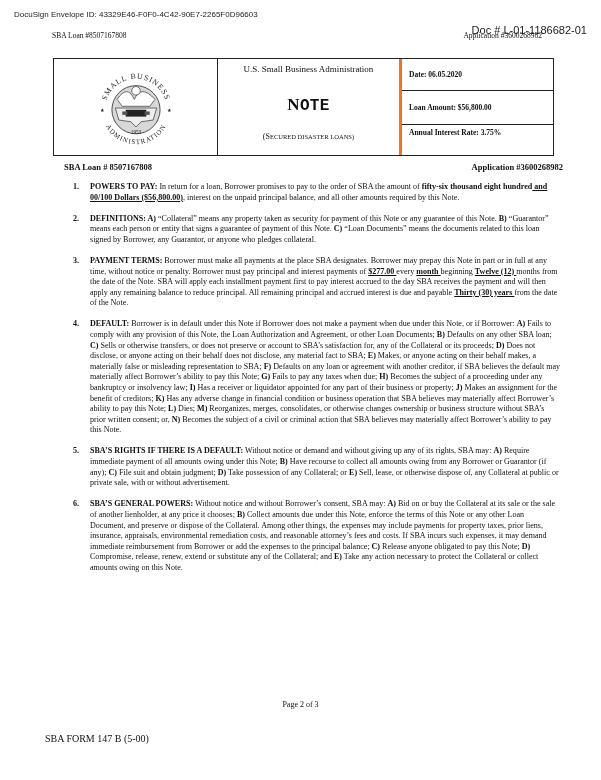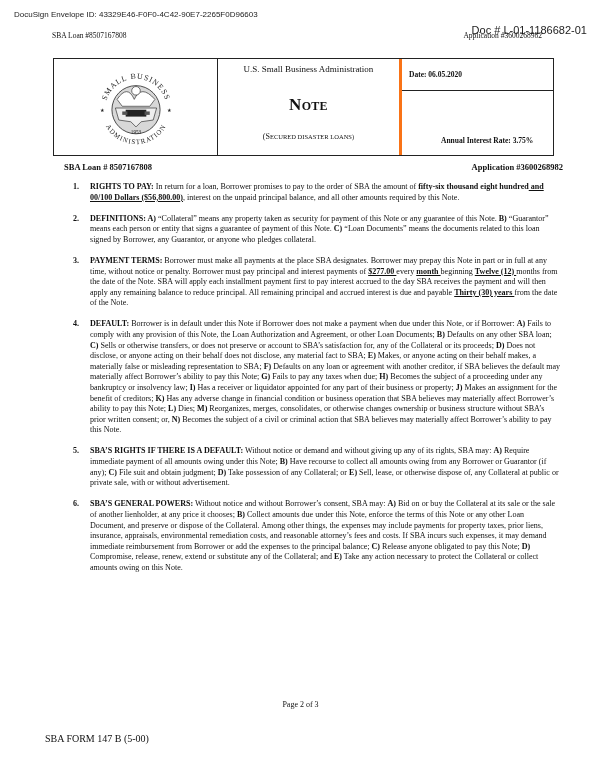--- a/index.html
+++ b/index.html
@@ -13,21 +13,21 @@
   .hdr-app { position:absolute; right:59px; top:31px; font-size:7.5px; }
 
   .box { position:absolute; left:53px; top:58px; width:501px; height:98px; border:1px solid #222; box-sizing:border-box; }
   .col1 { position:absolute; left:0; top:0; width:164px; height:100%; border-right:1px solid #222; box-sizing:border-box; }
   .col2 { position:absolute; left:164px; top:0; width:184px; height:100%; border-right:3px solid #f97316; box-sizing:border-box; text-align:center; }
   .col3 { position:absolute; left:348px; top:0; right:0; height:100%; }
   .cell { position:absolute; left:0; right:0; border-bottom:1px solid #222; box-sizing:border-box; font-size:7.5px; font-weight:bold; padding-left:7px; display:flex; align-items:center; }
   .cell.last { border-bottom:none; }
   .agency { position:absolute; left:0; right:0; top:5px; font-size:9px; }
   .note-title { position:absolute; left:0; right:0; top:36px; font-size:17px; font-weight:bold; letter-spacing:0.3px; }
-  .note-title .sc { font-size:12px; }
+  .note-title .sc { font-size:16px;font-family:Liberation Mono, monospace; }
   .note-sub { position:absolute; left:0; right:0; top:73px; font-size:8px; }
   .note-sub .sc2 { font-size:6.5px; }
 
   .seal { position:absolute; left:38px; top:6px; width:88px; height:86px; }
 
   .loan-line { position:absolute; left:52px; top:162px; font-size:8.5px; font-weight:bold;padding-left:12px; }
   .app-line { position:absolute; right:38px; top:162px; font-size:8.5px; font-weight:bold; }
 
   .sections { position:absolute; left:73px; top:182px; width:488px; }
   .sec { position:relative; padding-left:17px; font-size:8.05px; line-height:10.6px; margin-bottom:10.5px; text-align:left; }
@@ -68,32 +68,33 @@
       <text x="86" y="55" font-size="6" fill="#222">★</text>
     </svg>
   </div>
   <div class="col2">
     <div class="agency">U.S. Small Business Administration</div>
     <div class="note-title"><span>N</span><span class="sc">OTE</span></div>
     <div class="note-sub"><span>(S</span><span class="sc2">ECURED DISASTER LOANS)</span></div>
   </div>
   <div class="col3">
     <div class="cell" style="top:0;height:32px;">Date: 06.05.2020</div>
-    <div class="cell last" style="top:66px;height:30px;margin-left:32px;">Annual Interest Rate: 3.75%</div>
+    <div class="cell" style="top:32px;height:34px;">Loan Amount: $56,800.00</div>
+    <div class="cell last" style="top:58px;height:30px;">Annual Interest Rate: 3.75%</div>
   </div>
 </div>
 
 <div class="loan-line serif">SBA Loan # 8507167808</div>
 <div class="app-line serif">Application #3600268982</div>
 
 <div class="sections serif">
 
   <div class="sec">
     <span class="num">1.</span>
-    <span class="b">RIGHTS TO PAY:</span><span> In return for a loan, Borrower promises to pay to the order of SBA the amount of </span><span class="b">fifty-six thousand eight hundred</span><span class="b u"> and 00/100 Dollars ($56,800.00)</span><span>, interest on the unpaid principal balance, and all other amounts required by this Note.</span>
+    <span class="b">POWERS TO PAY:</span><span> In return for a loan, Borrower promises to pay to the order of SBA the amount of </span><span class="b">fifty-six thousand eight hundred</span><span class="b u"> and 00/100 Dollars ($56,800.00)</span><span>, interest on the unpaid principal balance, and all other amounts required by this Note.</span>
   </div>
 
   <div class="sec">
     <span class="num">2.</span>
     <span class="b">DEFINITIONS:</span><span class="b"> A)</span><span> “Collateral” means any property taken as security for payment of this Note or any guarantee of this Note. </span><span class="b">B)</span><span> “Guarantor” means each person or entity that signs a guarantee of payment of this Note. </span><span class="b">C)</span><span> “Loan Documents” means the documents related to this loan signed by Borrower, any Guarantor, or anyone who pledges collateral.</span>
   </div>
 
   <div class="sec">
     <span class="num">3.</span>
     <span class="b">PAYMENT TERMS:</span><span> Borrower must make all payments at the place SBA designates. Borrower may prepay this Note in part or in full at any time, without notice or penalty. Borrower must pay principal and interest payments of </span><span class="b u">$277.00 </span><span>every </span><span class="b u">month </span><span>beginning </span><span class="b u">Twelve (12) </span><span>months from the date of the Note. SBA will apply each installment payment first to pay interest accrued to the day SBA receives the payment and will then apply any remaining balance to reduce principal. All remaining principal and accrued interest is due and payable </span><span class="b u">Thirty (30) years </span><span>from the date of the Note.</span>

